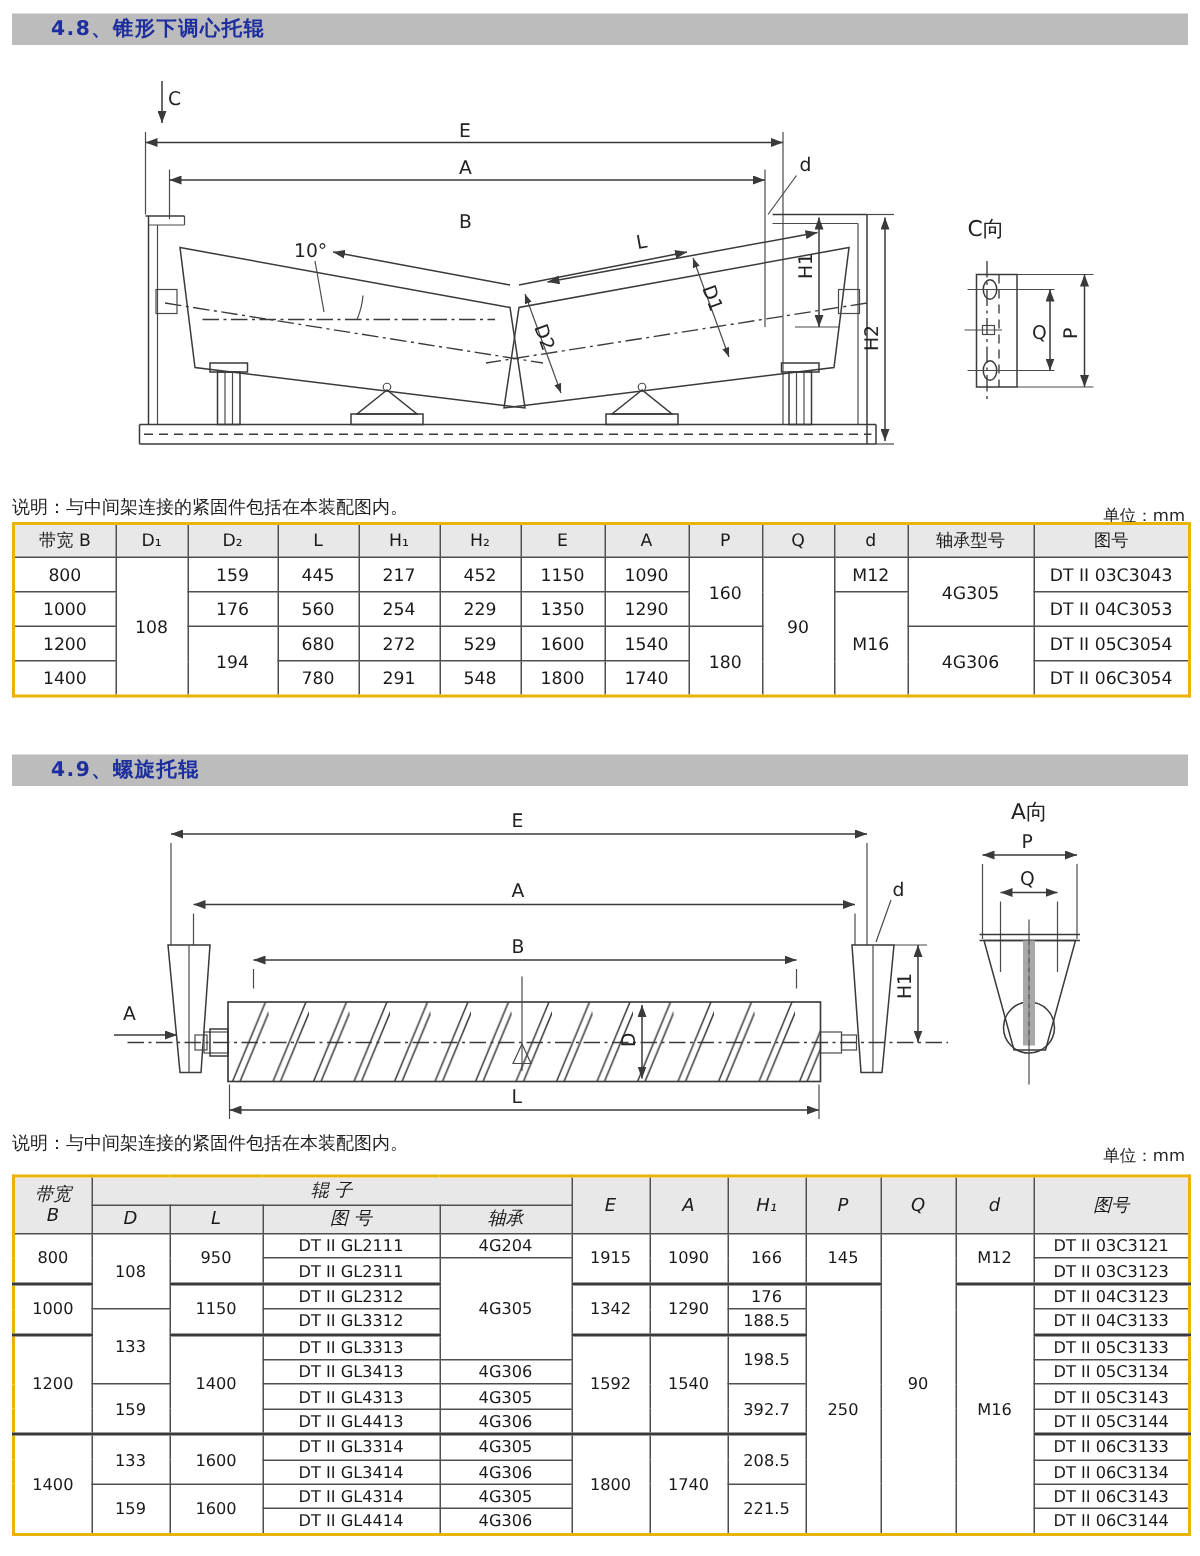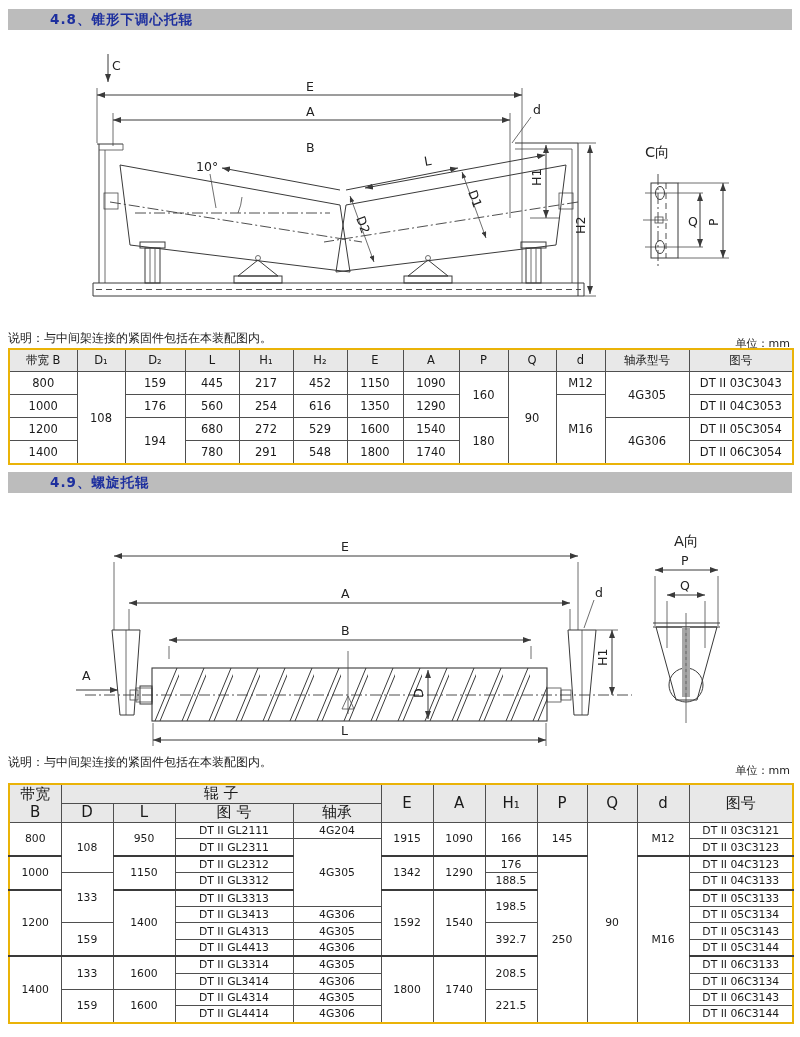--- a/index.html
+++ b/index.html
@@ -1,42 +1,42 @@
 <!DOCTYPE html>
 <html><head>
 <meta charset="utf-8">
 <style>
   html,body{margin:0;padding:0;background:#fff;}
   .page{position:relative;width:800px;height:1037px;background:#ffffff;overflow:hidden;
         font-family:"DejaVu Sans","Liberation Sans",sans-serif;color:#1a1a1a;}
   .section-bar{position:absolute;left:8px;width:784px;height:21px;background:#bcbcbc;}
-  .section-bar .title{display:block;padding-left:42px;line-height:21px;
+  .section-bar .title{display:block;padding-left:26px;line-height:21px;
         font-size:13.5px;font-weight:bold;color:#1d2f9e;letter-spacing:1px;}
-  .bar1{top:9px}.bar2{top:472px}
+  .bar1{top:9px}.bar2{top:503px}
   .note{position:absolute;left:8px;font-size:12px;color:#222;}
   .note1{top:330px}.note2{top:754px}
   .unit{position:absolute;right:10px;font-size:11px;color:#222;}
   .unit1{top:336px}.unit2{top:763px}
   svg{position:absolute;left:0;}
   .svg1{top:46px}.svg2{top:518px}
   svg text{font-family:"DejaVu Sans","Liberation Sans",sans-serif;font-size:12.5px;fill:#222;}
   svg .vlabel{font-size:14.5px;}
   .ln{stroke:#3a3a3a;stroke-width:1;fill:none;}
   .thin{stroke:#4a4a4a;stroke-width:0.8;fill:none;}
   .cl{stroke:#3a3a3a;stroke-width:0.9;fill:none;stroke-dasharray:11 3 2 3;}
   .dsh{stroke:#3a3a3a;stroke-width:0.9;fill:none;stroke-dasharray:6 4;}
   .tbl{position:absolute;left:8px;border-collapse:collapse;table-layout:fixed;width:784px;
        border:2px solid #eab308;}
   .tbl th,.tbl td{border:1px solid #4f4f4f;text-align:center;vertical-align:middle;
        padding:0;overflow:hidden;}
   .tbl th{background:#e8e8e8;font-weight:normal;white-space:pre-line;line-height:1.15;}
   .t1{top:348px;font-size:11.5px;}
   .t1 th{height:21px;}.t1 td{height:22px;}
   .t2{top:783px;font-size:10.8px;}
-  .t2 th{height:18px;font-size:15px;}.t2 td{height:15.4px;}
+  .t2 th{height:18px;font-size:12px;font-style:italic;}.t2 td{height:15.4px;}
   .t2 tr.sep td{border-top:2px solid #3a3a3a;}
 </style>
 </head>
 <body>
 
 <div class="page">
 
   <div class="section-bar bar1">
     <span class="title">4.8、锥形下调心托辊</span>
   </div>
@@ -225,21 +225,21 @@
           <td rowspan="4">90</td>
           <td>M12</td>
           <td rowspan="2">4G305</td>
           <td>DT II 03C3043</td>
         </tr>
         <tr>
           <td>1000</td>
           <td>176</td>
           <td>560</td>
           <td>254</td>
-          <td>616</td>
+          <td>229</td>
           <td>1350</td>
           <td>1290</td>
           <td rowspan="3">M16</td>
           <td>DT II 04C3053</td>
         </tr>
         <tr>
           <td>1200</td>
           <td rowspan="2">194</td>
           <td>680</td>
           <td>272</td>

